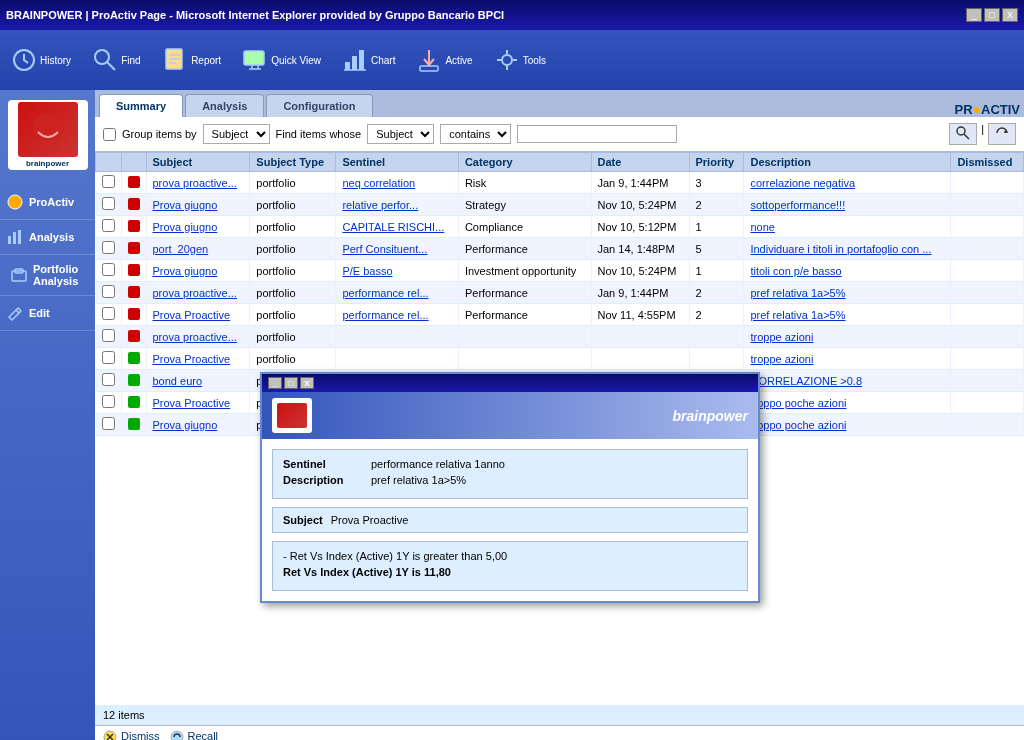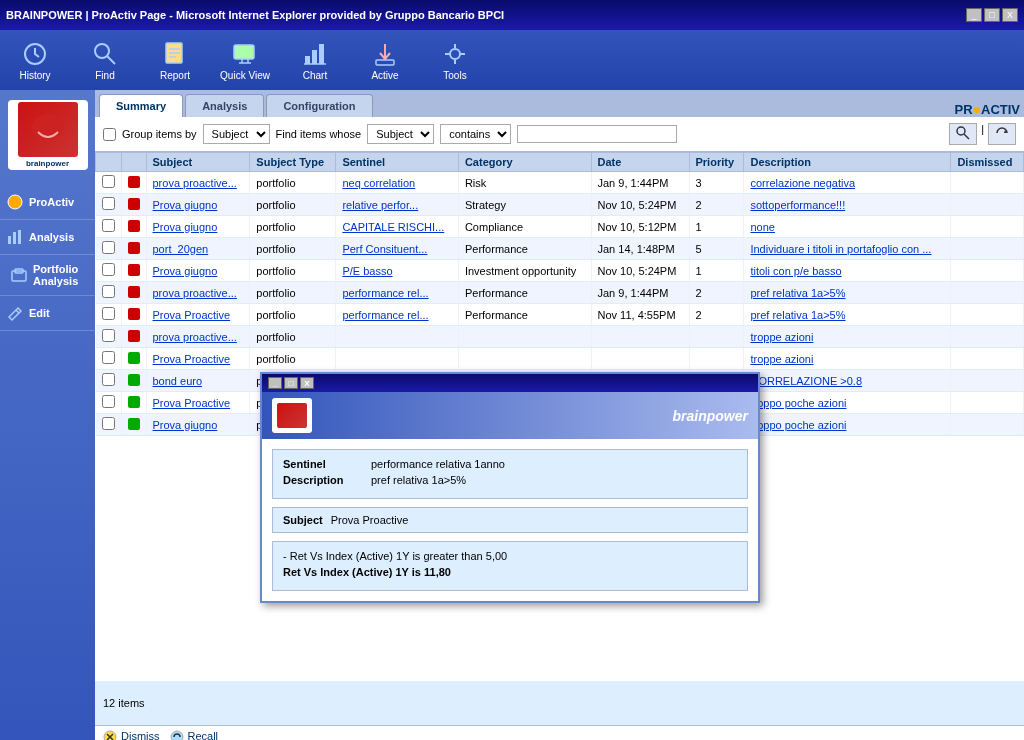--- a/index.html
+++ b/index.html
@@ -21,21 +21,21 @@
 
     
     .toolbar {
       background: linear-gradient(to bottom, #3355bb, #2244aa);
       padding: 4px 10px;
       display: flex;
       gap: 20px;
       align-items: center;
       height: 60px;
     }
-    .toolbar-item { display: flex; flex-direction: column; align-items: center; gap: 2px; color: white; font-size: 10px; cursor: pointer; min-width: 50px; }
+    .toolbar-item { display: flex; flex-direction: row; align-items: center; gap: 2px; color: white; font-size: 10px; cursor: pointer; min-width: 50px; }
     .toolbar-icon { width: 28px; height: 28px; display: flex; align-items: center; justify-content: center; }
 
     
     .main-container { display: flex; height: calc(740px - 82px); }
 
     
     .sidebar {
       width: 95px;
       background: linear-gradient(to bottom, #5577cc, #3355bb);
       display: flex;
@@ -231,21 +231,21 @@
     }
     .modal-detail-line { margin-bottom: 4px; }
     .modal-detail-bold { font-weight: bold; }
 
     
     .proactiv-brand { display: flex; align-items: center; font-size: 13px; font-weight: bold; }
     .brand-pr { color: #003366; }
     .brand-dot { color: #ffaa00; font-size: 14px; }
     .brand-activ { color: #003366; }
 
-    .items-count { font-size: 11px; padding: 16px 8px; }
+    .items-count { font-size: 11px; padding: 4px 8px; }
   </style>
 </head>
 <body>
 
 <div class="title-bar">
   <div class="title-bar-left">
     <span>BRAINPOWER | ProActiv Page - Microsoft Internet Explorer provided by Gruppo Bancario BPCI</span>
   </div>
   <div class="title-bar-controls">
     <div class="title-btn">_</div>

